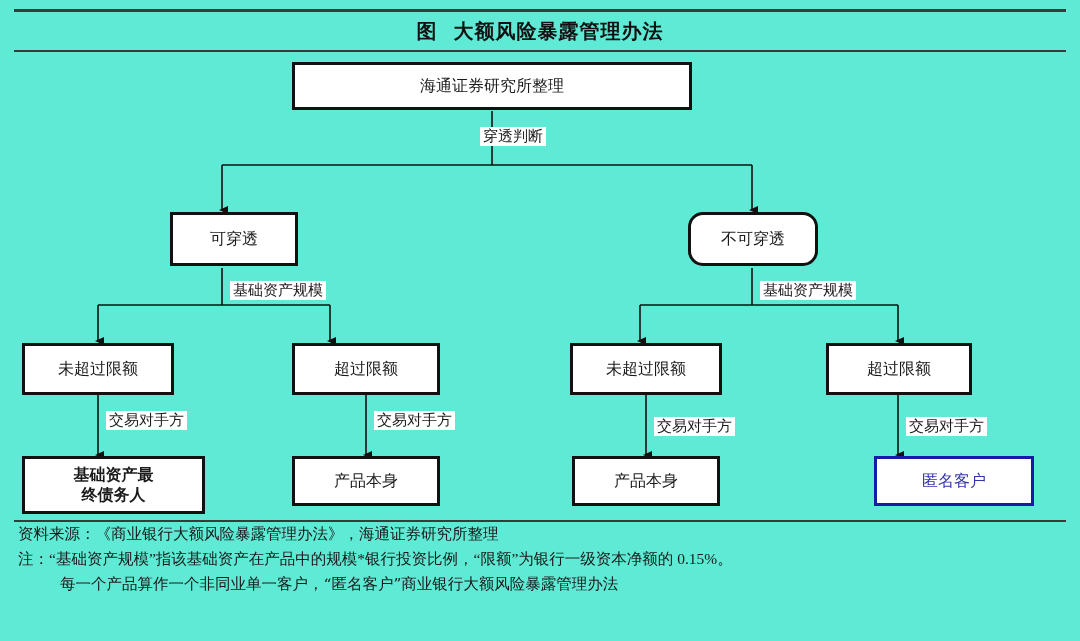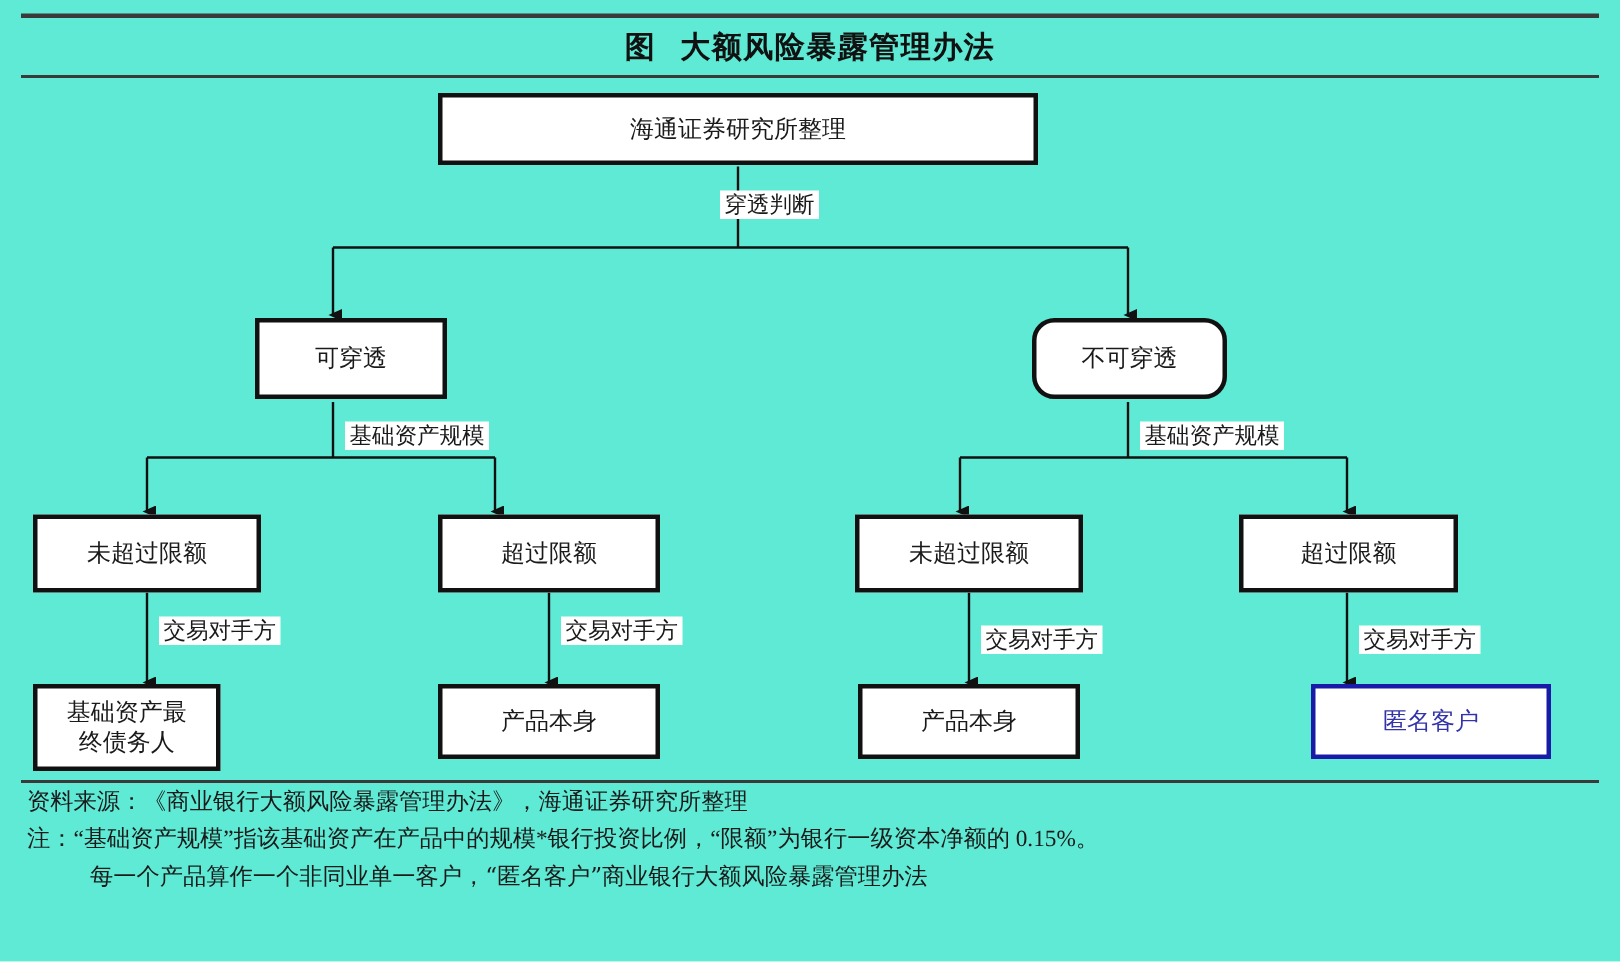--- a/index.html
+++ b/index.html
@@ -139,21 +139,21 @@
   <div class="node" style="left:292px; top:62px; width:400px; height:48px;">海通证券研究所整理</div>
 
   <div class="node" style="left:158px; top:212px; width:128px; height:54px;margin-left:12px;">可穿透</div>
   <div class="node" style="left:688px; top:212px; width:130px; height:54px;border-radius:15px;">不可穿透</div>
 
   <div class="node" style="left:22px; top:343px; width:152px; height:52px;">未超过限额</div>
   <div class="node" style="left:292px; top:343px; width:148px; height:52px;">超过限额</div>
   <div class="node" style="left:570px; top:343px; width:152px; height:52px;">未超过限额</div>
   <div class="node" style="left:826px; top:343px; width:146px; height:52px;">超过限额</div>
 
-  <div class="node" style="left:22px; top:456px; width:125px; height:58px;">基础资产最
+  <div class="node" style="left:22px; top:456px; width:183px; height:58px;font-weight:bold;">基础资产最
 终债务人</div>
   <div class="node" style="left:292px; top:456px; width:148px; height:50px;">产品本身</div>
   <div class="node" style="left:572px; top:456px; width:148px; height:50px;">产品本身</div>
   <div class="node accent" style="left:826px; top:456px; width:160px; height:50px;margin-left:48px;">匿名客户</div>
 
   <div class="edge-label" style="left:480px; top:127px;">穿透判断</div>
 
   <div class="edge-label" style="left:230px; top:281px;">基础资产规模</div>
   <div class="edge-label" style="left:760px; top:281px;">基础资产规模</div>
 

